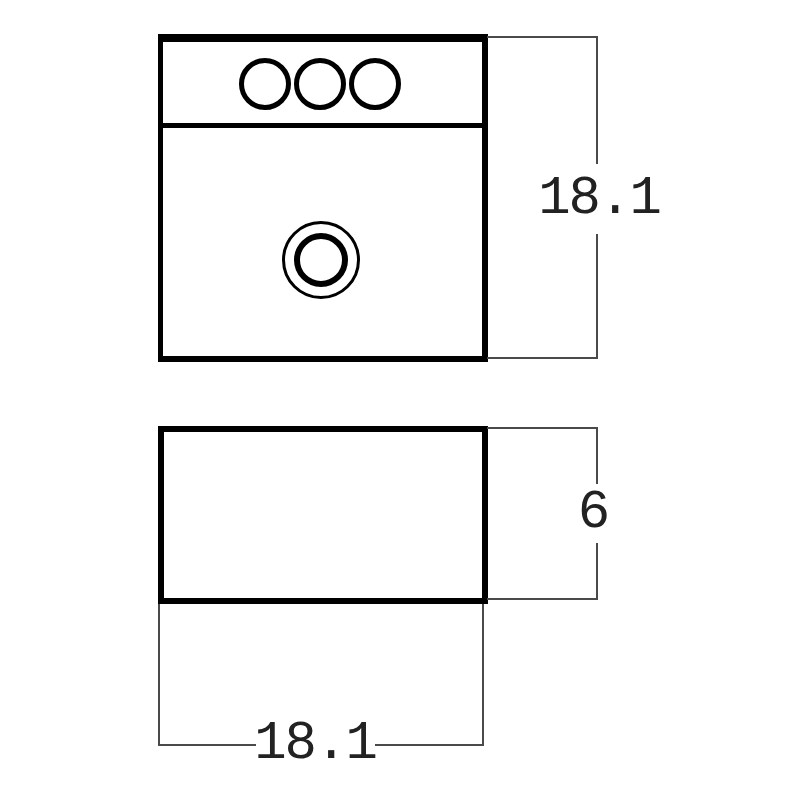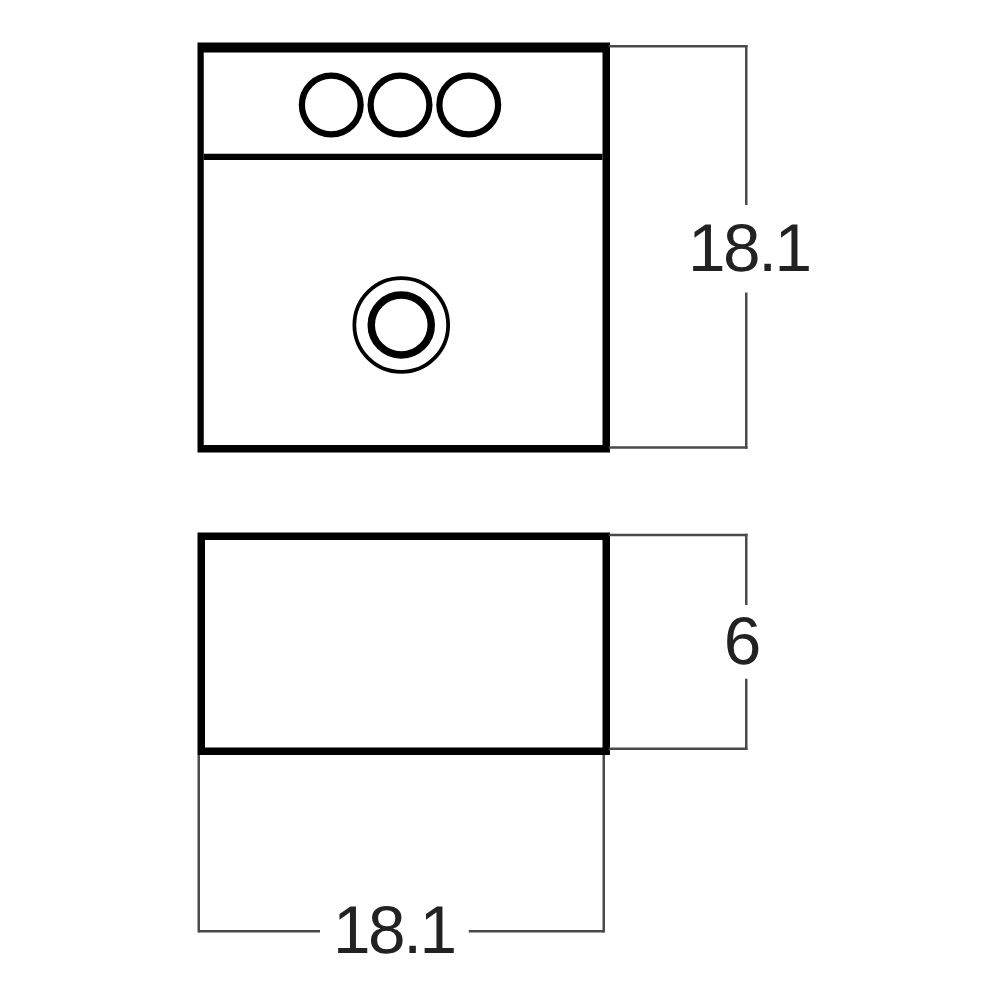--- a/index.html
+++ b/index.html
@@ -5,21 +5,21 @@
   html, body {
     margin: 0;
     padding: 0;
     background: #ffffff;
   }
   .canvas {
     position: relative;
     width: 740px;
     height: 801px;
     background: var(--bg, #ffffff);
-    font-family: Liberation Sans, sans-serif;
+    font-family: Liberation Mono, monospace;
     overflow: hidden;
   }
   
   .outline {
     position: absolute;
     box-sizing: border-box;
     border-style: solid;
     border-color: var(--outline, #000000);
     background: transparent;
   }

